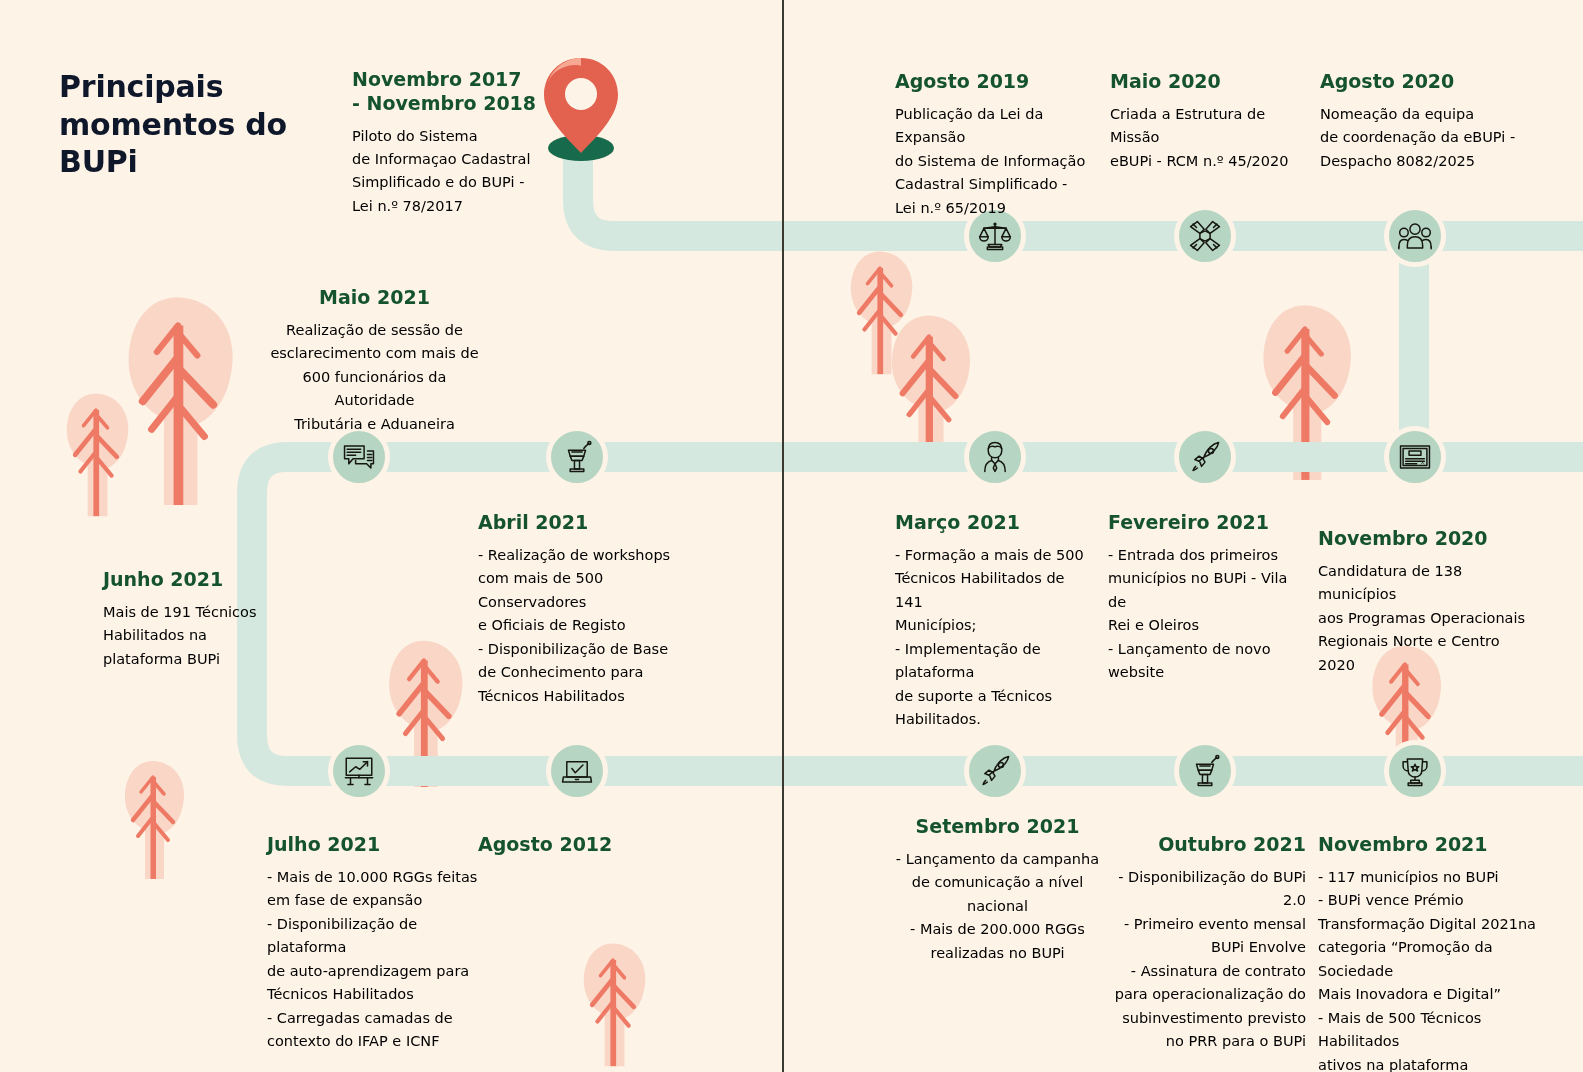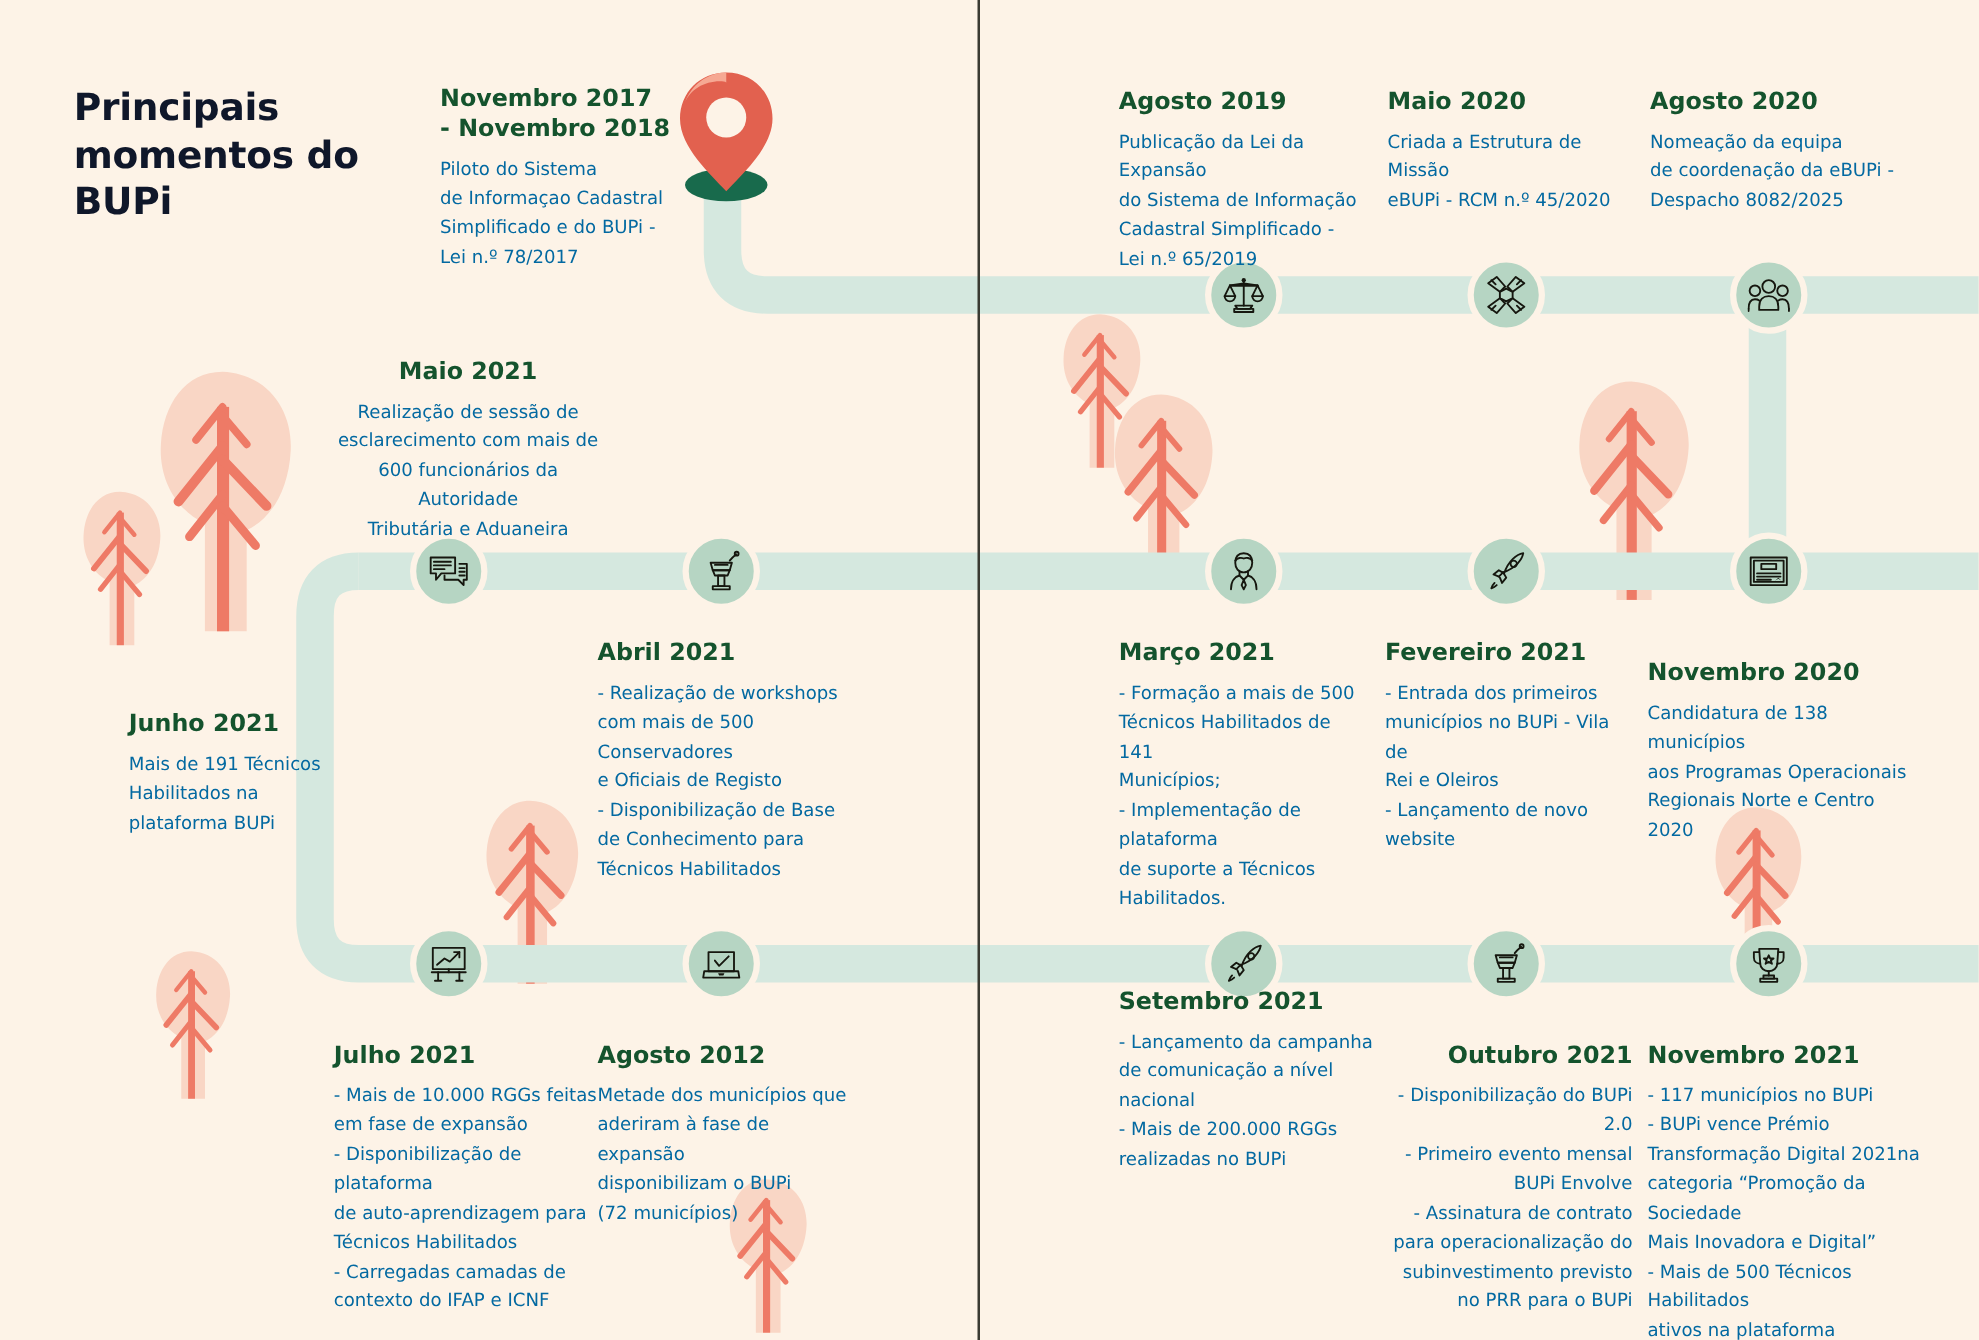--- a/index.html
+++ b/index.html
@@ -20,21 +20,21 @@
     font-size:30px;font-weight:bold;line-height:1.25;
     color:#0f172a;letter-spacing:-0.2px;
   }
 
   .entry{position:absolute;}
   .entry .date{
     color:#14532d;font-weight:bold;font-size:19px;
     line-height:1.25;margin:0 0 9px 0;white-space:pre-line;
   }
   .entry .body{
-    color:#0369a1;font-size:14.5px;line-height:1.62;
+    color:#000000;font-size:14.5px;line-height:1.62;
     white-space:pre-line;
   }
 
   .node{
     position:absolute;width:62px;height:62px;border-radius:50%;
     background:#b6d5c3;border:5px solid #fdf3e7;
     box-sizing:border-box;
     display:flex;align-items:center;justify-content:center;
   }
   .node svg{width:34px;height:34px;display:block;}
@@ -339,27 +339,23 @@
 em fase de expansão
 - Disponibilização de plataforma
 de auto-aprendizagem para
 Técnicos Habilitados
 - Carregadas camadas de
 contexto do IFAP e ICNF</div>
   </div>
 
   <div class="entry" style="left:478px;top:833px;width:205px;">
     <div class="date">Agosto 2012</div>
-    <div class="body">Metade dos municípios que
-aderiram à fase de expansão
-disponibilizam o BUPi
-(72 municípios)</div>
-  </div>
-
-  <div class="entry" style="left:895px;top:790px;width:205px;">
+  </div>
+
+  <div class="entry" style="left:895px;top:815px;width:205px;text-align:center;">
     <div class="date">Setembro 2021</div>
     <div class="body">- Lançamento da campanha
 de comunicação a nível nacional
 - Mais de 200.000 RGGs
 realizadas no BUPi</div>
   </div>
 
   <div class="entry" style="left:1108px;top:833px;width:198px;text-align:right;">
     <div class="date">Outubro 2021</div>
     <div class="body">- Disponibilização do BUPi 2.0

